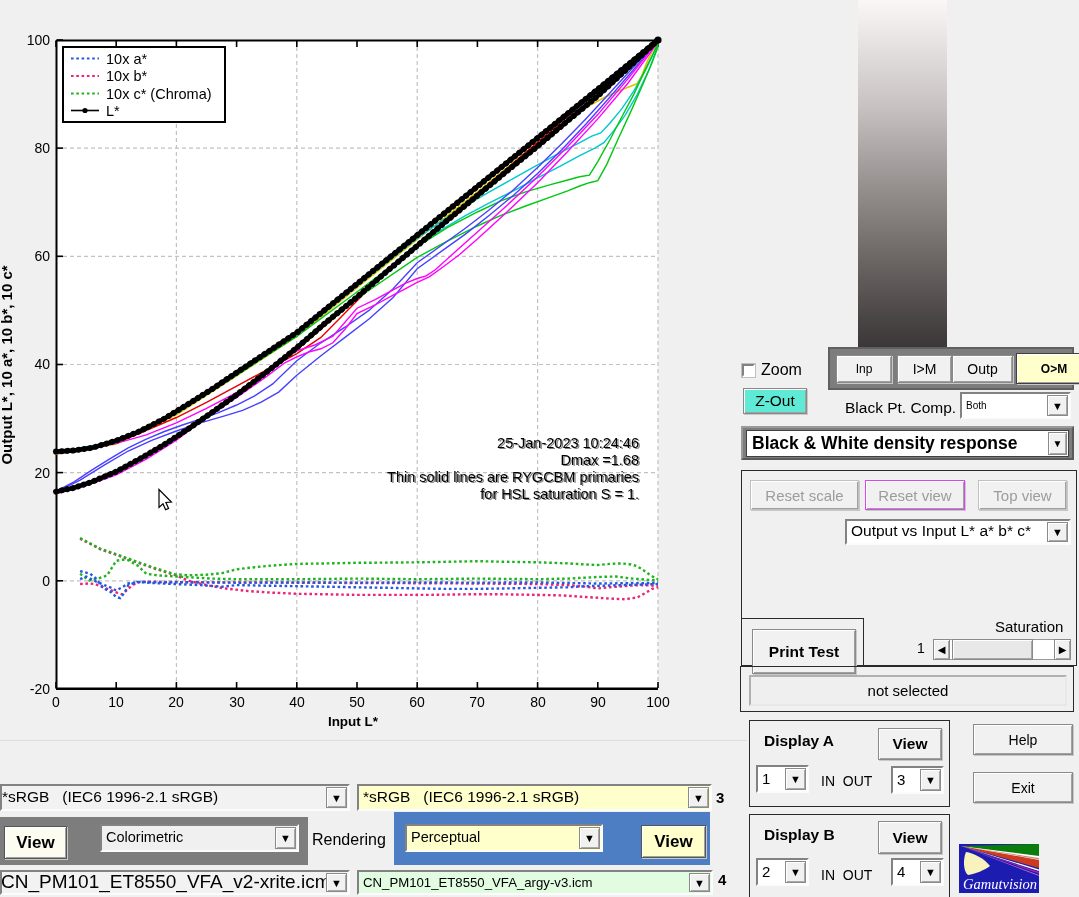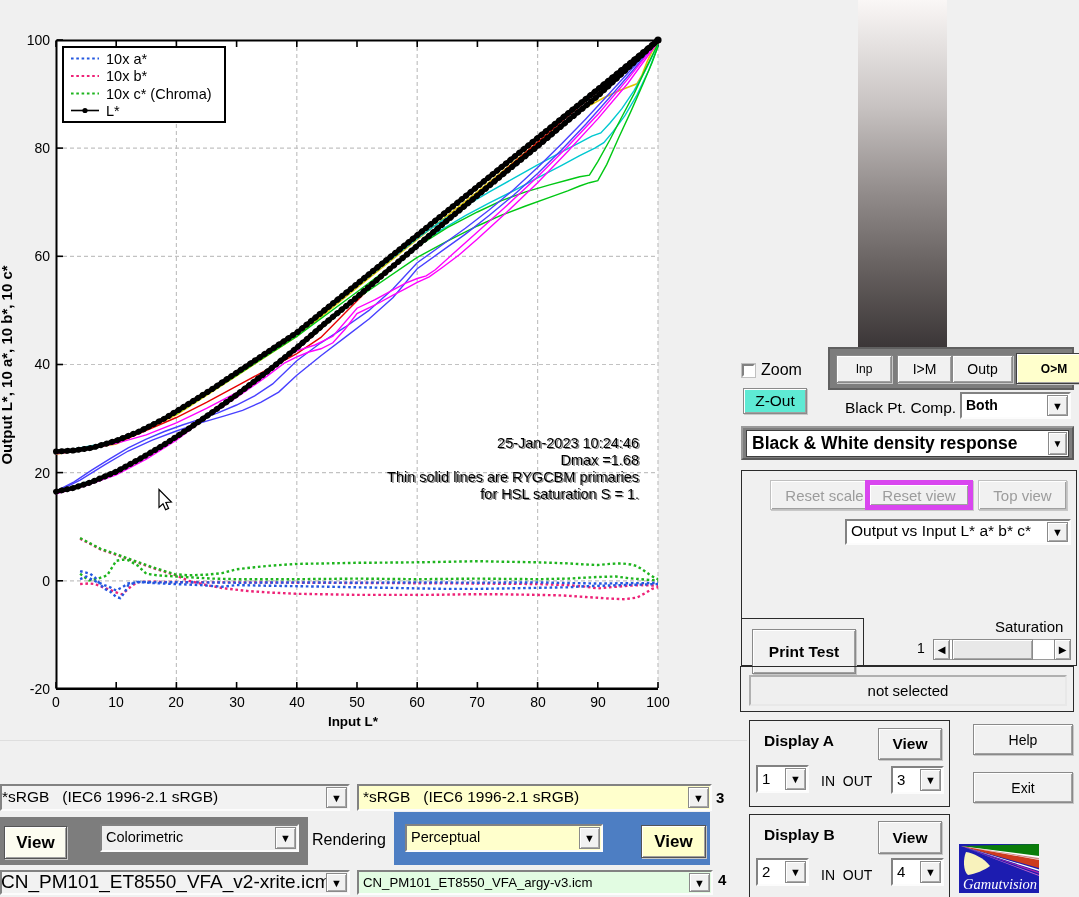--- a/index.html
+++ b/index.html
@@ -114,30 +114,30 @@
 <div style="position:absolute;left:828px;top:347px;width:246px;height:43px;background:#7d7d7d;border:2px solid #606060;"></div>
 <div style="position:absolute;left:836px;top:355px;width:56px;height:28px;background:#f1f1f1;border:1px solid #8a8a8a;box-sizing:border-box;box-shadow:inset 1px 1px 0 #ffffff,inset -1px -1px 0 #a0a0a0,1px 1px 0 #c8c8c8;display:flex;align-items:center;justify-content:center;font-size:12px;font-weight:normal;color:#000;white-space:nowrap;">Inp</div>
 <div style="position:absolute;left:897px;top:355px;width:55px;height:28px;background:#f1f1f1;border:1px solid #8a8a8a;box-sizing:border-box;box-shadow:inset 1px 1px 0 #ffffff,inset -1px -1px 0 #a0a0a0,1px 1px 0 #c8c8c8;display:flex;align-items:center;justify-content:center;font-size:14px;font-weight:normal;color:#000;white-space:nowrap;">I&gt;M</div>
 <div style="position:absolute;left:952px;top:355px;width:61px;height:28px;background:#f1f1f1;border:1px solid #8a8a8a;box-sizing:border-box;box-shadow:inset 1px 1px 0 #ffffff,inset -1px -1px 0 #a0a0a0,1px 1px 0 #c8c8c8;display:flex;align-items:center;justify-content:center;font-size:14px;font-weight:normal;color:#000;white-space:nowrap;">Outp</div>
 <div style="position:absolute;left:1016px;top:353px;width:76px;height:31px;background:#ffffcc;border:1px solid #404040;box-sizing:border-box;box-shadow:inset 1px 1px 0 #ffffff,inset -1px -1px 0 #a0a0a0,1px 1px 0 #c8c8c8;display:flex;align-items:center;justify-content:center;font-size:12px;font-weight:bold;color:#000;white-space:nowrap;">O&gt;M</div>
 <div style="position:absolute;left:742px;top:364px;width:13px;height:13px;background:#fff;border-top:2px solid #828282;border-left:2px solid #828282;border-bottom:2px solid #fff;border-right:2px solid #fff;box-shadow:0 0 0 1px #c0c0c0;"></div>
 <div style="position:absolute;left:761px;top:361px;font-size:16px;font-weight:normal;color:#000;white-space:nowrap;">Zoom</div>
 <div style="position:absolute;left:743px;top:388px;width:64px;height:26px;background:#5eead4;border:1px solid #8a8a8a;box-sizing:border-box;box-shadow:inset 1px 1px 0 #ffffff,inset -1px -1px 0 #a0a0a0,1px 1px 0 #c8c8c8;display:flex;align-items:center;justify-content:center;font-size:15.5px;font-weight:normal;color:#000;white-space:nowrap;">Z-Out</div>
 <div style="position:absolute;left:845px;top:399px;font-size:15.5px;font-weight:normal;color:#000;white-space:nowrap;">Black Pt. Comp.</div>
 <div style="position:absolute;left:960px;top:392px;width:111px;height:27px;background:#ffffff;border-top:2px solid #828282;border-left:2px solid #828282;border-bottom:2px solid #fcfcfc;border-right:2px solid #fcfcfc;box-sizing:border-box;">
-    <div style="position:absolute;left:4px;top:50%;transform:translateY(-54%);font-size:14px;font-weight:bold;white-space:nowrap;">Both</div>
+    <div style="position:absolute;left:4px;top:50%;transform:translateY(-54%);font-size:10px;font-weight:normal;white-space:nowrap;">Both</div>
     <div style="position:absolute;right:1px;top:1px;bottom:1px;width:21px;background:#f1f1f1;border:1px solid #8a8a8a;box-shadow:inset 1px 1px 0 #ffffff,inset -1px -1px 0 #a8a8a8;display:flex;align-items:center;justify-content:center;font-size:11px;">▼</div>
   </div>
 <div style="position:absolute;left:741px;top:426px;width:333px;height:34px;background:#7d7d7d;border:2px solid #9a9a9a;border-bottom-color:#5a5a5a;border-right-color:#5a5a5a;"></div>
 <div style="position:absolute;left:746px;top:430px;width:323px;height:27px;background:#fff;border:1px solid #404040;"></div>
 <div style="position:absolute;left:752px;top:433px;font-size:17.5px;font-weight:bold;color:#000;white-space:nowrap;">Black &amp; White density response</div>
 <div style="position:absolute;left:1048px;top:432px;width:19px;height:23px;background:#f1f1f1;border:1px solid #8a8a8a;box-shadow:inset 1px 1px 0 #ffffff,inset -1px -1px 0 #a8a8a8;display:flex;align-items:center;justify-content:center;font-size:10px;">▼</div>
 <div style="position:absolute;left:741px;top:470px;width:336px;height:196px;border:1.5px solid #2a2a2a;"></div>
-<div style="position:absolute;left:750px;top:480px;width:109px;height:30px;background:#f1f1f1;border:1px solid #c0c0c0;box-sizing:border-box;box-shadow:inset 1px 1px 0 #ffffff,inset -1px -1px 0 #a0a0a0,1px 1px 0 #c8c8c8;display:flex;align-items:center;justify-content:center;font-size:15px;font-weight:normal;color:#9c9c9c;white-space:nowrap;margin-left:20px;">Reset scale</div>
-<div style="position:absolute;left:865px;top:480px;width:108px;height:30px;background:#f1f1f1;border:5px solid #d946ef;box-sizing:border-box;box-shadow:inset 1px 1px 0 #ffffff,inset -1px -1px 0 #a0a0a0,1px 1px 0 #c8c8c8;display:flex;align-items:center;justify-content:center;font-size:15px;font-weight:normal;color:#9c9c9c;white-space:nowrap;">Reset view</div>
+<div style="position:absolute;left:750px;top:480px;width:109px;height:30px;background:#f1f1f1;border:1px solid #c0c0c0;box-sizing:border-box;box-shadow:inset 1px 1px 0 #ffffff,inset -1px -1px 0 #a0a0a0,1px 1px 0 #c8c8c8;display:flex;align-items:center;justify-content:center;font-size:15px;font-weight:normal;color:#9c9c9c;white-space:nowrap;">Reset scale</div>
+<div style="position:absolute;left:865px;top:480px;width:100px;height:30px;background:#f1f1f1;border:1px solid #d946ef;box-sizing:border-box;box-shadow:inset 1px 1px 0 #ffffff,inset -1px -1px 0 #a0a0a0,1px 1px 0 #c8c8c8;display:flex;align-items:center;justify-content:center;font-size:15px;font-weight:normal;color:#9c9c9c;white-space:nowrap;">Reset view</div>
 <div style="position:absolute;left:978px;top:480px;width:89px;height:30px;background:#f1f1f1;border:1px solid #c0c0c0;box-sizing:border-box;box-shadow:inset 1px 1px 0 #ffffff,inset -1px -1px 0 #a0a0a0,1px 1px 0 #c8c8c8;display:flex;align-items:center;justify-content:center;font-size:15px;font-weight:normal;color:#9c9c9c;white-space:nowrap;">Top view</div>
 <div style="position:absolute;left:845px;top:519px;width:226px;height:26px;background:#ffffff;border-top:2px solid #828282;border-left:2px solid #828282;border-bottom:2px solid #fcfcfc;border-right:2px solid #fcfcfc;box-sizing:border-box;">
     <div style="position:absolute;left:4px;top:50%;transform:translateY(-54%);font-size:15.5px;font-weight:normal;white-space:nowrap;">Output vs Input L* a* b* c*</div>
     <div style="position:absolute;right:1px;top:1px;bottom:1px;width:21px;background:#f1f1f1;border:1px solid #8a8a8a;box-shadow:inset 1px 1px 0 #ffffff,inset -1px -1px 0 #a8a8a8;display:flex;align-items:center;justify-content:center;font-size:11px;">▼</div>
   </div>
 <div style="position:absolute;left:741px;top:618px;width:123px;height:48px;border:1.5px solid #2a2a2a;background:#f0f0f0;"></div>
 <div style="position:absolute;left:752px;top:629px;width:104px;height:45px;background:#f1f1f1;border:1px solid #8a8a8a;box-sizing:border-box;box-shadow:inset 1px 1px 0 #ffffff,inset -1px -1px 0 #a0a0a0,1px 1px 0 #c8c8c8;display:flex;align-items:center;justify-content:center;font-size:15.5px;font-weight:bold;color:#000;white-space:nowrap;">Print Test</div>
 <div style="position:absolute;left:995px;top:618px;font-size:15px;font-weight:normal;color:#000;white-space:nowrap;">Saturation</div>
 <div style="position:absolute;left:917px;top:640px;font-size:14px;font-weight:normal;color:#000;white-space:nowrap;">1</div>
 <div style="position:absolute;left:933px;top:639px;width:138px;height:21px;background:#fff;border:1px solid #9a9a9a;"></div>

